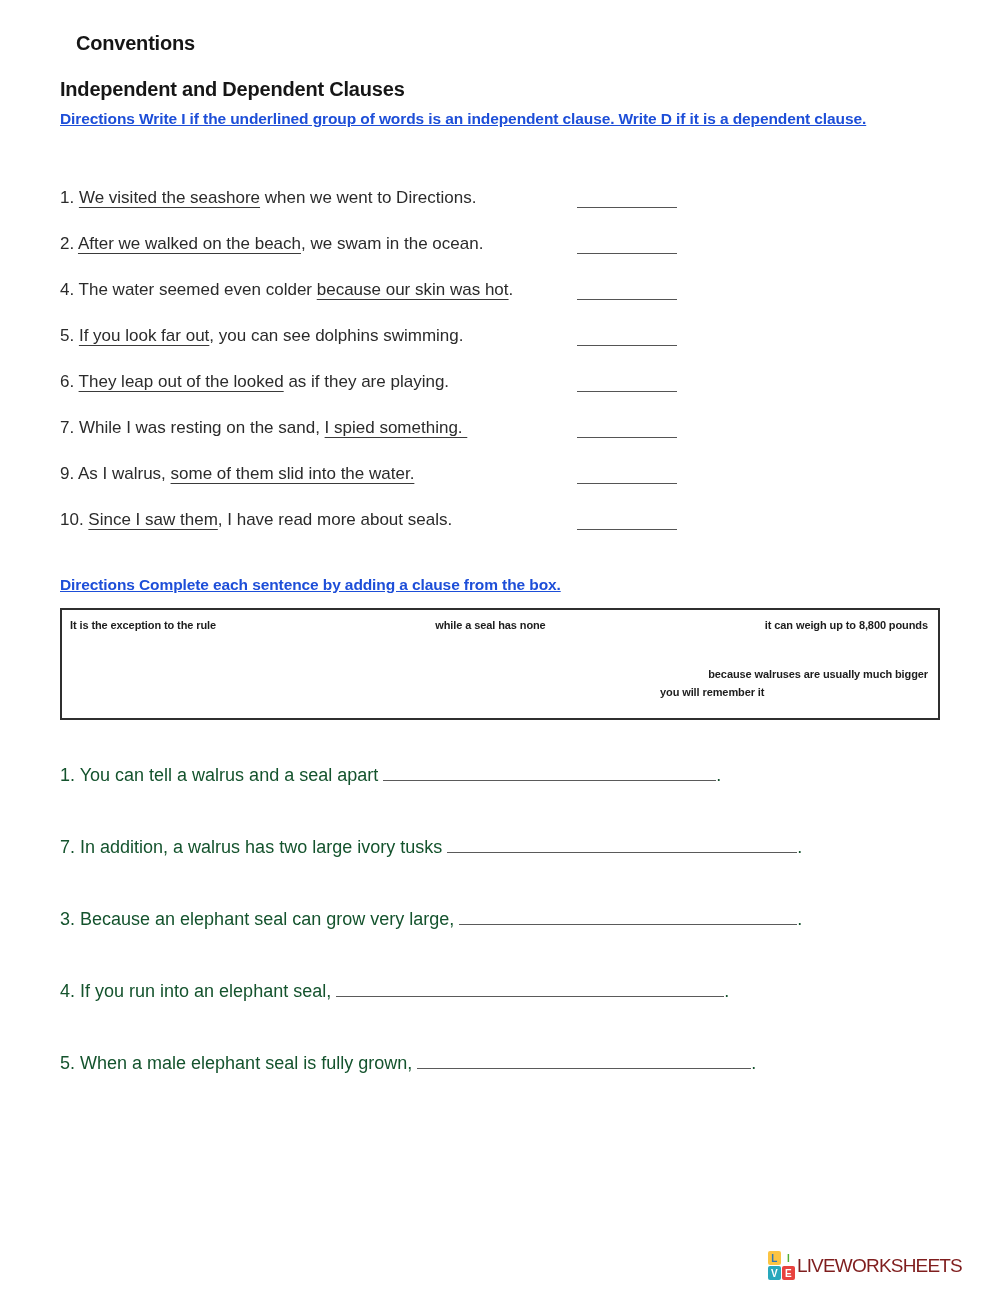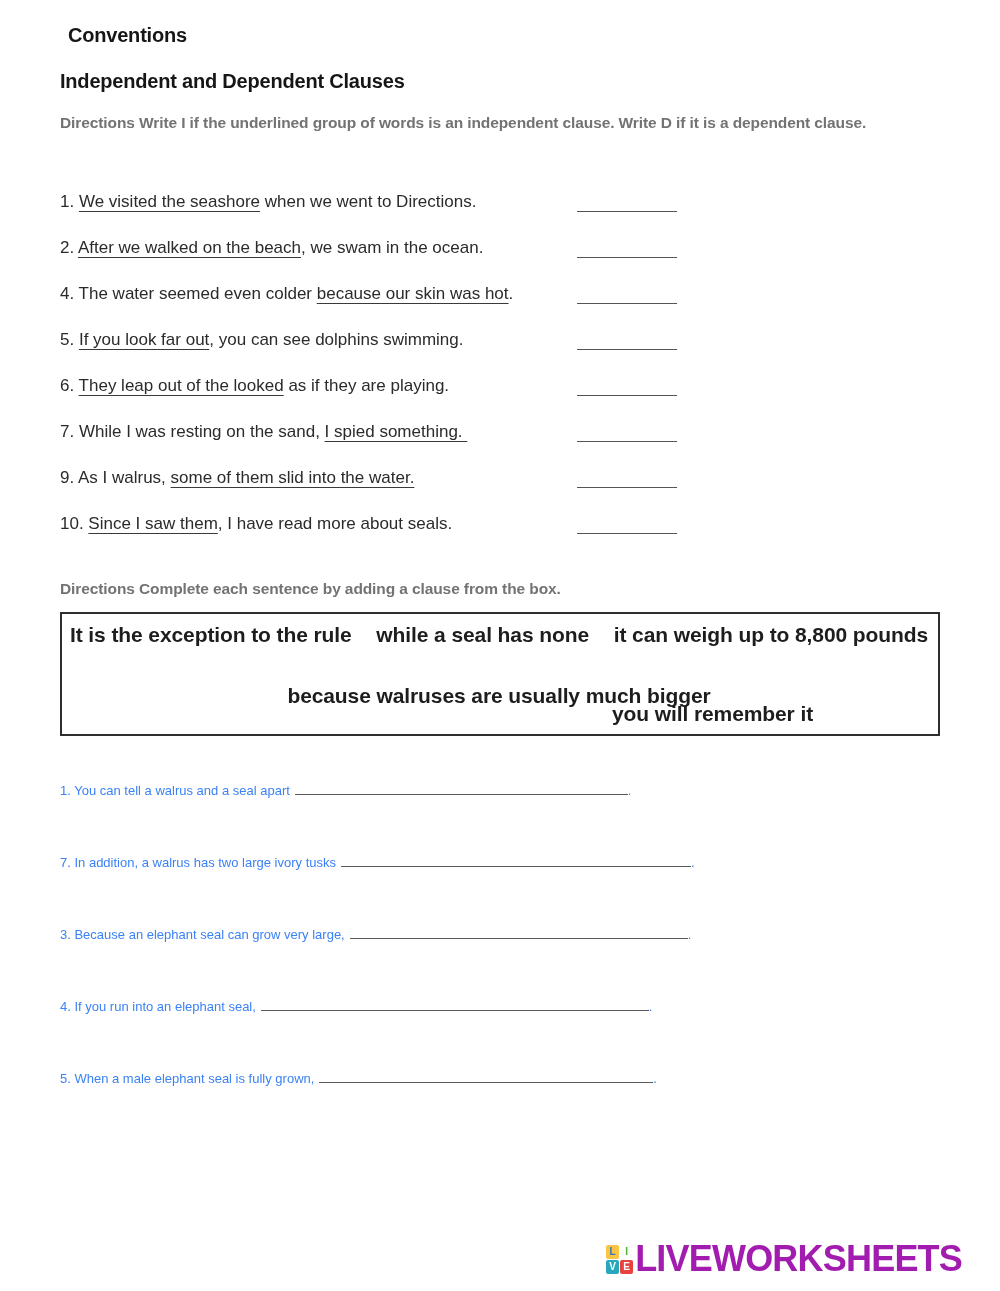--- a/index.html
+++ b/index.html
@@ -7,34 +7,34 @@
     position:relative;
     width:1000px; height:1291px;
     background:#ffffff;
     font-family:"Liberation Sans", sans-serif;
     color:#2b2b2b;
     overflow:hidden;
   }
   .content { padding:14px 60px 0 60px; }
 
   .title {
-    margin:8px; padding-top:2px;
+    margin:16px; padding-top:2px;
     font-size:20px; font-weight:700; color:#161616;
     letter-spacing:-0.2px;
   }
   .subtitle {
     margin:23px 0 0 0;
     font-size:20px; font-weight:700; color:#161616;
     letter-spacing:-0.2px;
   }
   .directions {
-    margin:20px 0 0 0;
+    margin:8px 0 0 0;
     max-width:836px;
-    font-size:15.5px; font-weight:700; color:#737373;
-    line-height:1.35; letter-spacing:-0.1px;
+    font-size:15.5px; font-weight:700; color:#1d4ed8;
+    line-height:1.35; letter-spacing:-0.1px;text-decoration:underline;
   }
   .directions.d2 { margin-top:44px; }
 
   
   #part1-list { margin-top:57px; }
   .q1-row {
     position:relative;
     font-size:17px; line-height:22px;
     margin-bottom:24px;
     color:#2b2b2b;
@@ -50,33 +50,33 @@
     width:100px; height:16px;
     border-bottom:1.6px solid #555;
   }
 
   
   .word-box {
     position:relative;
     margin-top:12px;
     border:2px solid #2f2f2f;
     padding:9px 10px 30px 8px;
-    font-size:21px; font-weight:700; color:#1d1d1d;
+    font-size:11px; font-weight:700; color:#1d1d1d;
     letter-spacing:-0.1px;
   }
   .box-row { display:flex; justify-content:space-between; }
-  .box-row.row2 { position:relative; margin-top:37px; justify-content:center; height:20px; }
+  .box-row.row2 { position:relative; margin-top:37px; justify-content:flex-end; height:20px;margin-left:48px; }
   .box-row.row2 .box-item-pos { position:absolute; left:542px; top:18px; }
 
   
   #part2-list { margin-top:44px; }
   .q2-row {
-    font-size:13px; line-height:22px;
+    font-size:18px; line-height:22px;
     margin-bottom:50px;
-    color:#3b82f6;
+    color:#14532d;
     white-space:nowrap;
   }
   .fill-blank {
     display:inline-block;
     height:13px;
     border-bottom:1.4px solid #5a5a5a;
     margin-left:5px;
   }
   .fb-w1 { width:333px; }
   .fb-w2 { width:350px; }
@@ -94,22 +94,22 @@
     grid-template-columns:13px 13px;
     grid-template-rows:14px 14px;
     gap:1px;
   }
   .logo-tile {
     display:flex; align-items:center; justify-content:center;
     font-size:10px; font-weight:700; border-radius:2px;
     font-family:"Liberation Sans", sans-serif;
   }
   .logo-text {
-    font-size:36px; font-weight:700;
-    color:#a21caf; letter-spacing:-0.8px;
+    font-size:19px; font-weight:400;
+    color:#7f1d1d; letter-spacing:-0.8px;
   }
 </style>
 </head>
 <body>
 
 <div class="page">
   <div class="content">
 
     <h1 class="title">Conventions</h1>
     <h2 class="subtitle">Independent and Dependent Clauses</h2>

